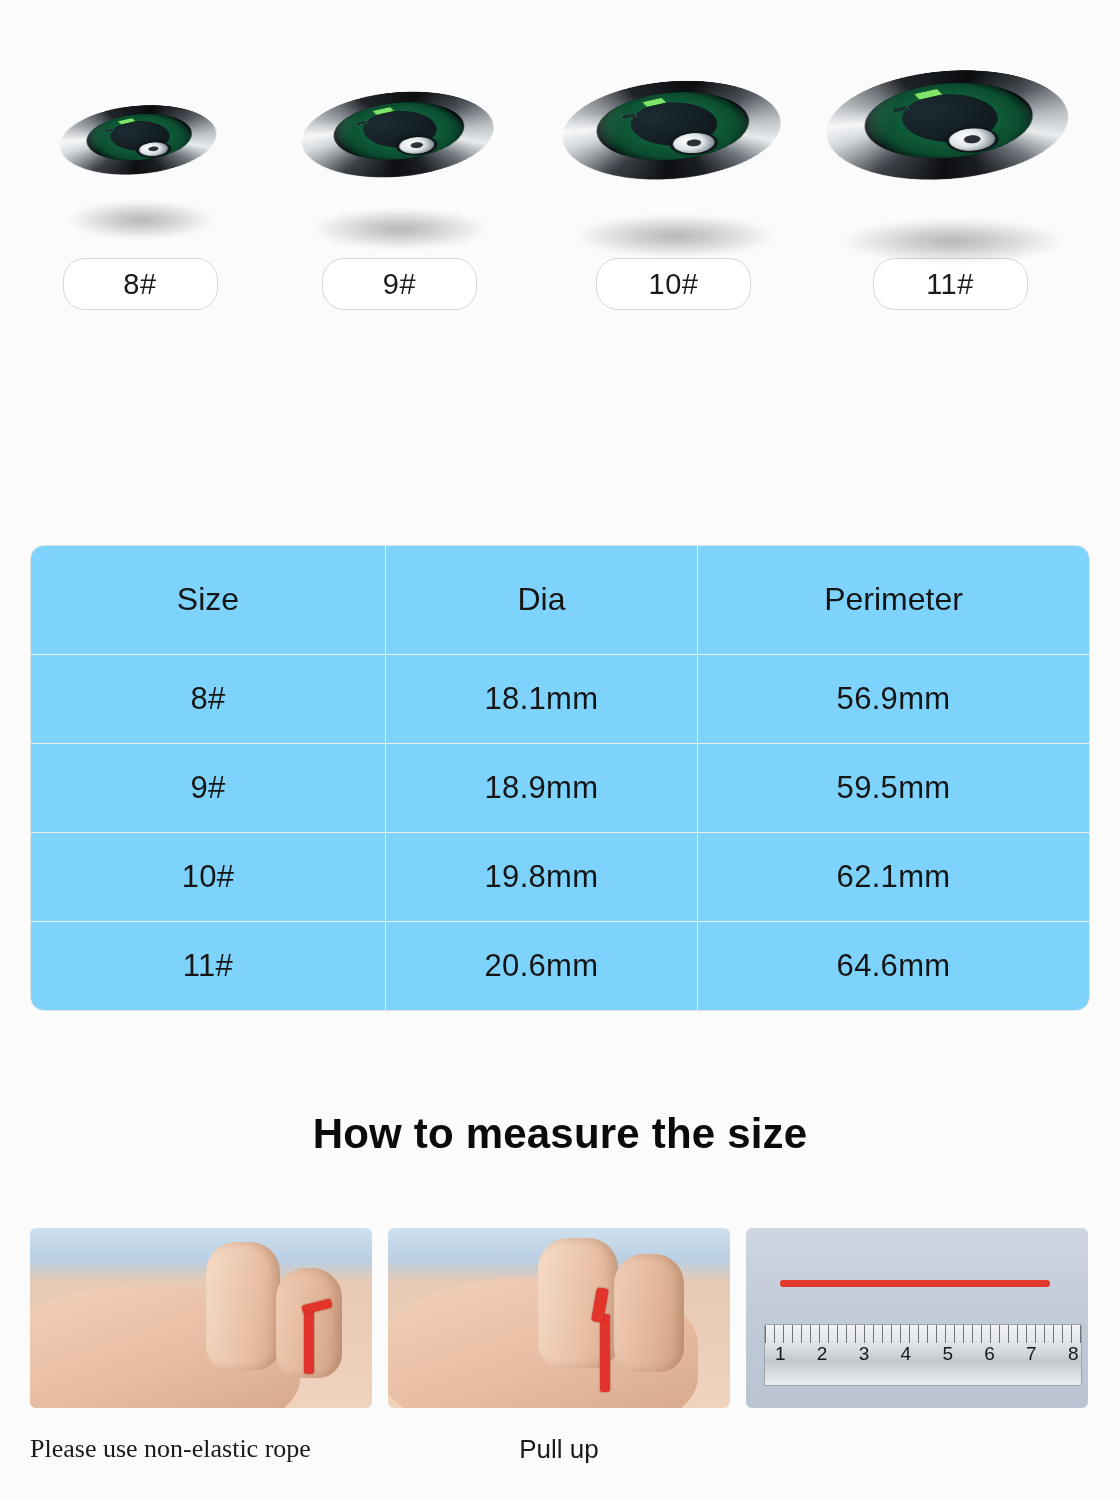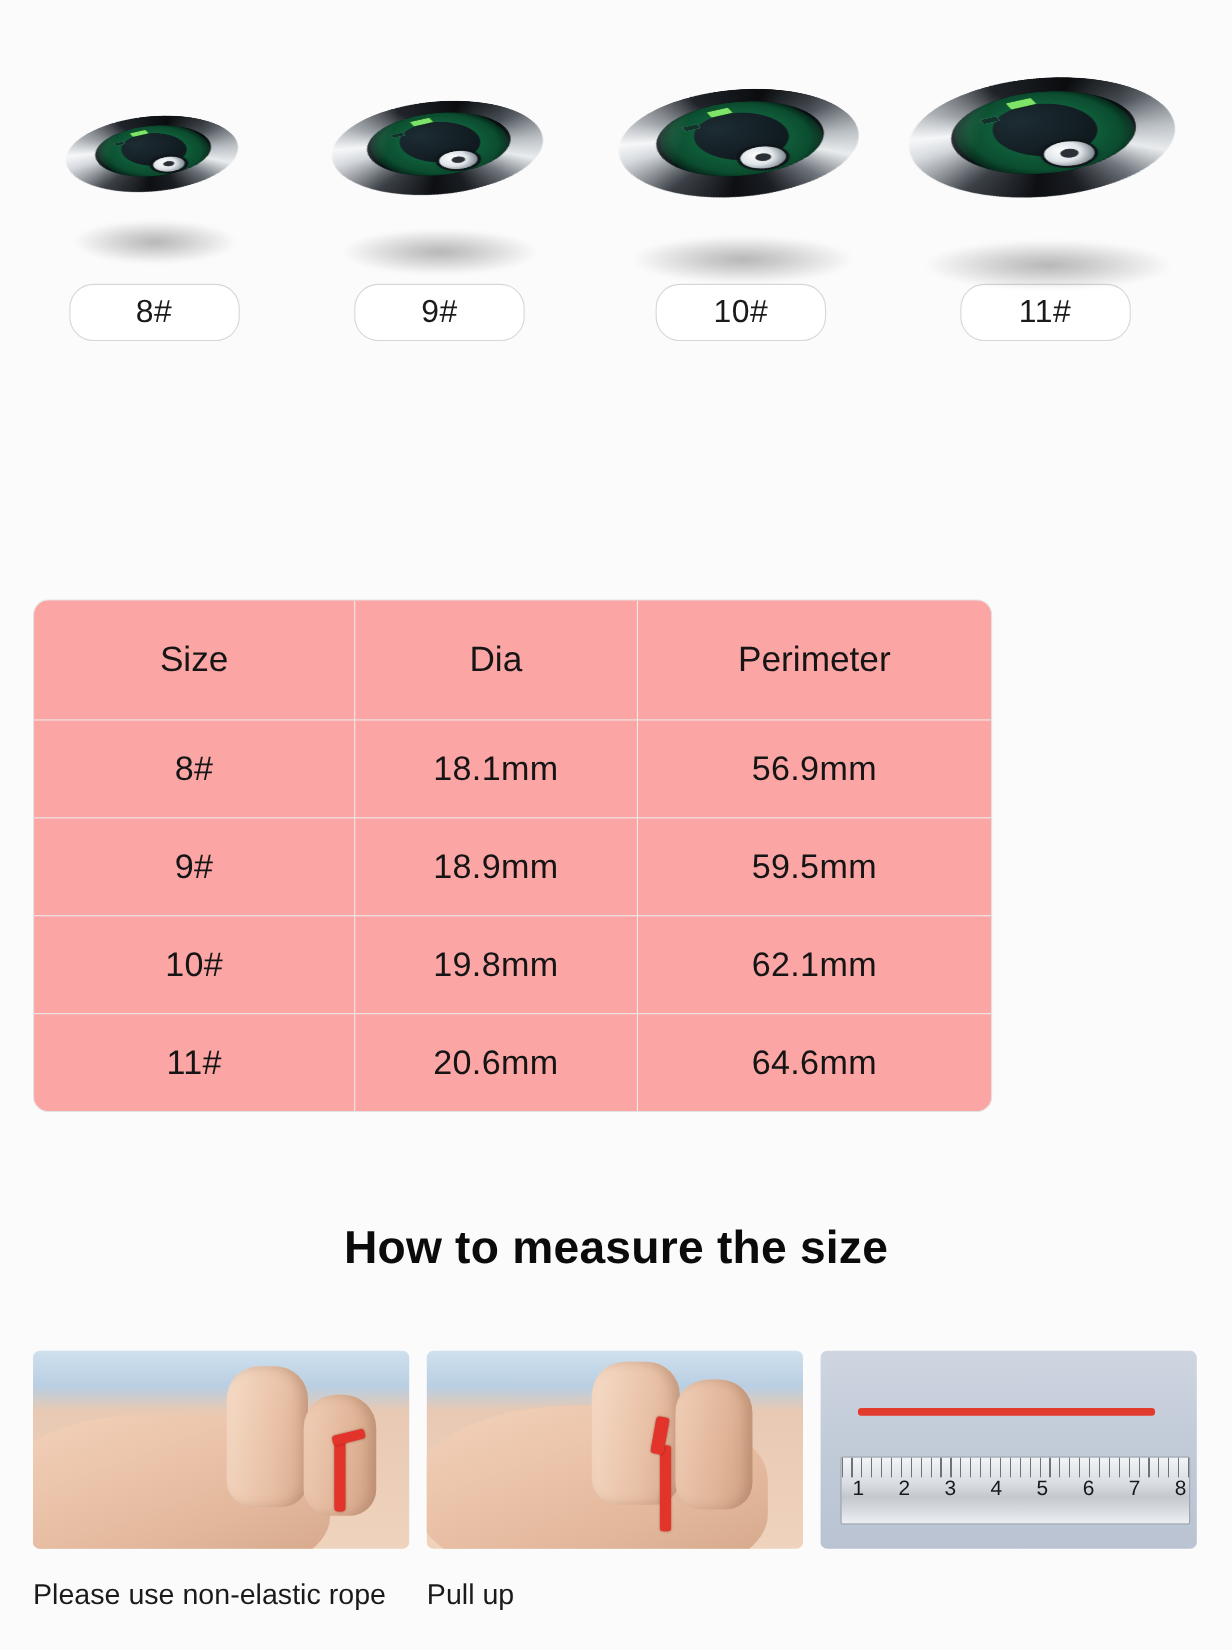--- a/index.html
+++ b/index.html
@@ -137,24 +137,24 @@
     font-size: 29px;
     color: #1a1a1a;
     letter-spacing: .5px;
   }
 
   
   .table-wrap {
     position: absolute;
     left: 30px;
     top: 545px;
-    width: 872px;
+    width: 1060px;
     border: 1px solid #e3e3e3;
     border-radius: 14px;
-    background: #fca5a5;
+    background: #7dd3fc;
     overflow: hidden;
   }
   table {
     width: 100%;
     border-collapse: collapse;
   }
   th, td {
     text-align: center;
     font-weight: normal;
     color: #151515;
@@ -254,25 +254,25 @@
   .red-line {
     position: absolute;
     left: 34px; right: 38px;
     top: 52px;
     height: 7px;
     background: #e23a2c;
     border-radius: 3px;
   }
   .caption {
     margin-top: 26px;
-    text-align: left;
+    text-align: center;
     font-size: 26px;
     color: #1a1a1a;
   }
-  .caption.left { text-align: left; }
+  .caption.left { text-align: left; font-family: Liberation Serif, serif; }
 </style>
 </head>
 <body>
 
 <div class="rings-row">
 
   <div class="ring-cell" style="left:45px; width:190px;">
     <div class="ring-wrap" style="width:160px;height:250px;">
       <div class="ring-shadow" style="left:6px;top:200px;width:150px;height:40px;"></div>
       <div style="position:absolute;left:0;top:70px;width:160px;height:130px;perspective:420px;">

